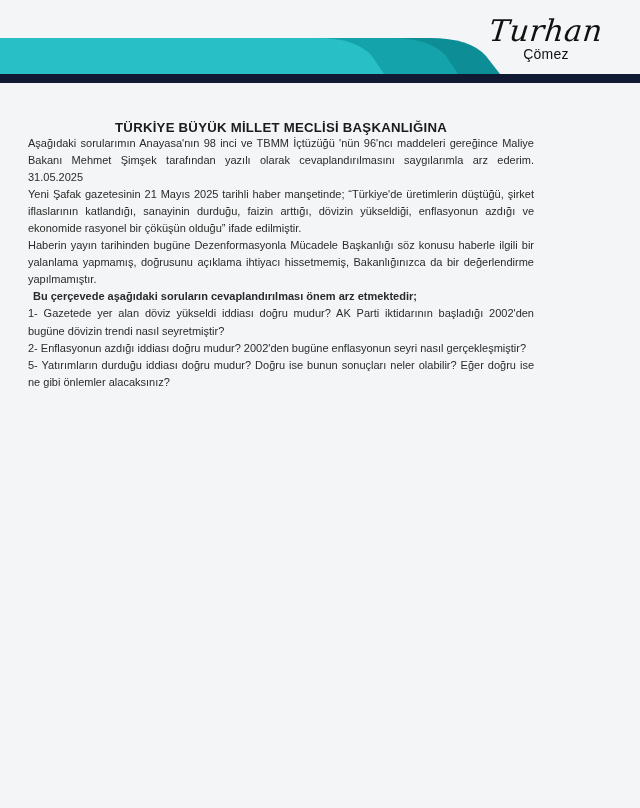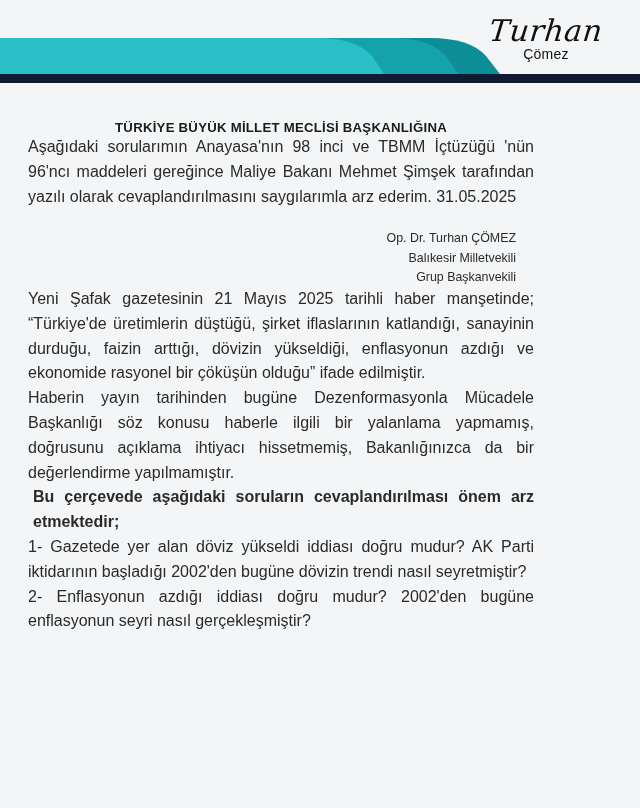--- a/index.html
+++ b/index.html
@@ -67,21 +67,21 @@
   }
   .doc-title {
     text-align: center;
     font-size: 13.2px;
     font-weight: bold;
     letter-spacing: 0.25px;
     margin: 28px 0 0 0;
     color: #1b1b1b;
   }
   p.para {
-    font-size: 16px;
+    font-size: 11px;
     line-height: 1.55;
     text-align: justify;
     text-justify: inter-word;
     margin: 0;
     color: #2a2a2a;
   }
   .para-intro { margin-top: 34px; }
   .para-news  { margin-top: 32px; }
   .para-disinfo { margin-top: 18px; }
   .para-lead {
@@ -125,28 +125,24 @@
     <span class="sig-name">Çömez</span>
   </div>
 </div>
 
 <div class="doc">
 
   <div class="doc-title">TÜRKİYE BÜYÜK MİLLET MECLİSİ BAŞKANLIĞINA</div>
 
   <p class="para para-intro">Aşağıdaki sorularımın Anayasa'nın 98 inci ve TBMM İçtüzüğü 'nün 96'ncı maddeleri gereğince Maliye Bakanı Mehmet Şimşek tarafından yazılı olarak cevaplandırılmasını saygılarımla arz ederim. 31.05.2025</p>
 
-  <div class="attribution">
-    <span>Op. Dr. Turhan ÇÖMEZ</span>
-    <span>Balıkesir Milletvekili</span>
-    <span>Grup Başkanvekili</span>
-  </div>
 
   <p class="para para-news">Yeni Şafak gazetesinin 21 Mayıs 2025 tarihli haber manşetinde; “Türkiye'de üretimlerin düştüğü, şirket iflaslarının katlandığı, sanayinin durduğu, faizin arttığı, dövizin yükseldiği, enflasyonun azdığı ve ekonomide rasyonel bir çöküşün olduğu” ifade edilmiştir.</p>
 
   <p class="para para-disinfo">Haberin yayın tarihinden bugüne Dezenformasyonla Mücadele Başkanlığı söz konusu haberle ilgili bir yalanlama yapmamış, doğrusunu açıklama ihtiyacı hissetmemiş,  Bakanlığınızca da bir değerlendirme yapılmamıştır.</p>
 
   <p class="para para-lead">Bu çerçevede aşağıdaki soruların cevaplandırılması önem arz etmektedir;</p>
 
   <p class="para question">1-   Gazetede yer alan döviz yükseldi iddiası doğru mudur? AK Parti iktidarının başladığı 2002'den bugüne dövizin trendi nasıl seyretmiştir?</p>
   <p class="para question">2- Enflasyonun azdığı iddiası doğru mudur? 2002'den bugüne enflasyonun seyri nasıl gerçekleşmiştir?</p>
+  <p class="para question">5- Yatırımların durduğu iddiası doğru mudur? Doğru ise bunun sonuçları neler olabilir? Eğer doğru ise ne gibi önlemler alacaksınız?</p>
 
 </div>
 
 </body></html>

